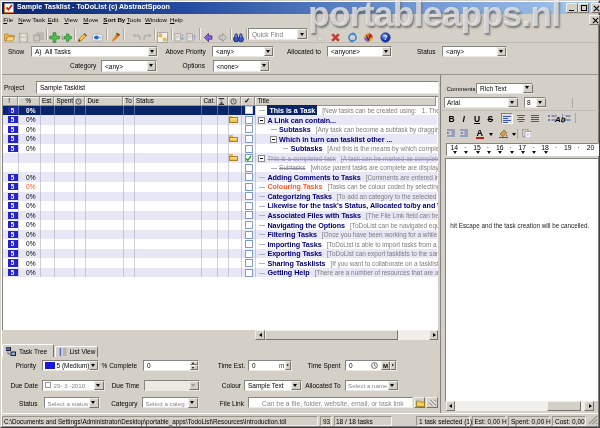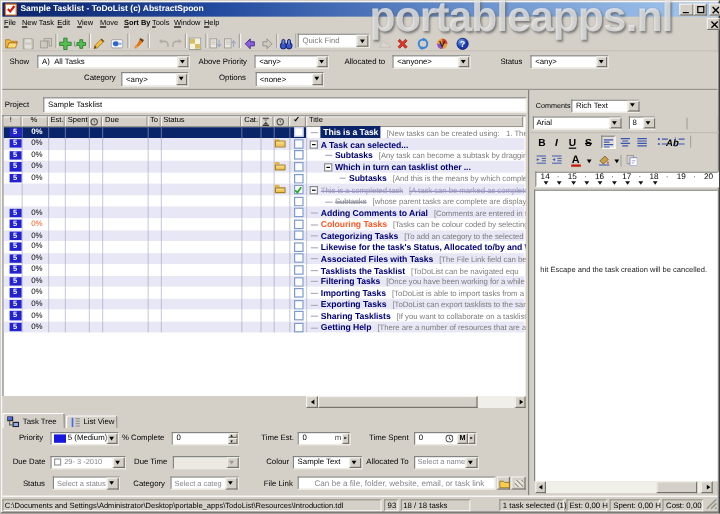--- a/index.html
+++ b/index.html
@@ -258,21 +258,21 @@
       <div class="ab" style="left:237.5px;top:0;width:1px;height:9.55px;background:rgba(160,160,190,0.5);"></div>
       <div class="ab" style="left:252.0px;top:0;width:1px;height:9.55px;background:rgba(160,160,190,0.5);"></div>
       <div class="ab" style="left:4.5px;top:1.1px;width:10px;height:7.2px;background:#2222cf;color:#fff;font-size:6.3px;font-weight:bold;text-align:center;line-height:7.2px;">5</div>
       <div class="ab" style="left:15px;top:1.2px;width:17.5px;height:8px;font-size:6.6px;font-weight:normal;color:#000;text-align:right;line-height:7.5px;">0%</div>
       <div class="ab" style="left:225.8px;top:1.1px;width:4.5px;height:2px;background:#e8b53a;border-radius:1px 1px 0 0;"></div>
       <div class="ab" style="left:225.8px;top:2.3px;width:9px;height:5.6px;background:linear-gradient(#fbe289,#edba45);border:0.5px solid #a8821f;border-radius:0.5px;box-sizing:border-box;"></div>
       <div class="ab" style="left:241.6px;top:0.8px;width:8px;height:8px;background:#fff;border:1px solid #7e9cc8;box-sizing:border-box;"></div>
       <div class="ab" style="left:254.9px;top:1.7px;width:7px;height:7px;background:#fff;border:1px solid #8a8a8a;box-sizing:border-box;">
         <div class="ab" style="left:1px;top:2px;width:3px;height:1px;background:#000;"></div>
       </div>
-      <div class="ab" style="left:264.4px;top:1.4px;height:8px;font-size:7.2px;line-height:7.5px;white-space:nowrap;letter-spacing:-0.05px;"><span style="color:#000073;font-weight:bold;font-size:7.2px;text-decoration:none;">A Task can selected...</span></div>
+      <div class="ab" style="left:264.4px;top:1.4px;height:8px;font-size:7.2px;line-height:7.5px;white-space:nowrap;letter-spacing:-0.05px;"><span style="color:#000073;font-weight:bold;font-size:7.2px;text-decoration:none;">A Link can contain...</span></div>
     </div>
     <div class="ab" style="left:0;top:27.70px;width:434px;height:9.55px;background:#fff;">
       <div class="ab" style="left:15.0px;top:0;width:1px;height:9.55px;background:rgba(160,160,190,0.5);"></div>
       <div class="ab" style="left:36.5px;top:0;width:1px;height:9.55px;background:rgba(160,160,190,0.5);"></div>
       <div class="ab" style="left:51.0px;top:0;width:1px;height:9.55px;background:rgba(160,160,190,0.5);"></div>
       <div class="ab" style="left:70.5px;top:0;width:1px;height:9.55px;background:rgba(160,160,190,0.5);"></div>
       <div class="ab" style="left:82.0px;top:0;width:1px;height:9.55px;background:rgba(160,160,190,0.5);"></div>
       <div class="ab" style="left:119.5px;top:0;width:1px;height:9.55px;background:rgba(160,160,190,0.5);"></div>
       <div class="ab" style="left:130.5px;top:0;width:1px;height:9.55px;background:rgba(160,160,190,0.5);"></div>
       <div class="ab" style="left:198.0px;top:0;width:1px;height:9.55px;background:rgba(160,160,190,0.5);"></div>
@@ -380,21 +380,21 @@
       <div class="ab" style="left:130.5px;top:0;width:1px;height:9.55px;background:rgba(160,160,190,0.5);"></div>
       <div class="ab" style="left:198.0px;top:0;width:1px;height:9.55px;background:rgba(160,160,190,0.5);"></div>
       <div class="ab" style="left:213.5px;top:0;width:1px;height:9.55px;background:rgba(160,160,190,0.5);"></div>
       <div class="ab" style="left:225.0px;top:0;width:1px;height:9.55px;background:rgba(160,160,190,0.5);"></div>
       <div class="ab" style="left:237.5px;top:0;width:1px;height:9.55px;background:rgba(160,160,190,0.5);"></div>
       <div class="ab" style="left:252.0px;top:0;width:1px;height:9.55px;background:rgba(160,160,190,0.5);"></div>
       <div class="ab" style="left:4.5px;top:1.1px;width:10px;height:7.2px;background:#2222cf;color:#fff;font-size:6.3px;font-weight:bold;text-align:center;line-height:7.2px;">5</div>
       <div class="ab" style="left:15px;top:1.2px;width:17.5px;height:8px;font-size:6.6px;font-weight:normal;color:#000;text-align:right;line-height:7.5px;">0%</div>
       <div class="ab" style="left:241.6px;top:0.8px;width:8px;height:8px;background:#fff;border:1px solid #7e9cc8;box-sizing:border-box;"></div>
       <div class="ab" style="left:256.4px;top:4.7px;width:5.5px;height:1px;background:#b0b0c0;"></div>
-      <div class="ab" style="left:264.4px;top:1.4px;height:8px;font-size:7.2px;line-height:7.5px;white-space:nowrap;letter-spacing:-0.05px;"><span style="color:#000073;font-weight:bold;font-size:7.2px;text-decoration:none;">Adding Comments to Arial</span><span style="color:#7d7d7d;font-weight:normal;font-size:6.5px;text-decoration:none;padding-left:5px;">[Comments are entered in t</span></div>
+      <div class="ab" style="left:264.4px;top:1.4px;height:8px;font-size:7.2px;line-height:7.5px;white-space:nowrap;letter-spacing:-0.05px;"><span style="color:#000073;font-weight:bold;font-size:7.2px;text-decoration:none;">Adding Comments to Tasks</span><span style="color:#7d7d7d;font-weight:normal;font-size:6.5px;text-decoration:none;padding-left:5px;">[Comments are entered in t</span></div>
     </div>
     <div class="ab" style="left:0;top:85.00px;width:434px;height:9.55px;background:#fff;">
       <div class="ab" style="left:15.0px;top:0;width:1px;height:9.55px;background:rgba(160,160,190,0.5);"></div>
       <div class="ab" style="left:36.5px;top:0;width:1px;height:9.55px;background:rgba(160,160,190,0.5);"></div>
       <div class="ab" style="left:51.0px;top:0;width:1px;height:9.55px;background:rgba(160,160,190,0.5);"></div>
       <div class="ab" style="left:70.5px;top:0;width:1px;height:9.55px;background:rgba(160,160,190,0.5);"></div>
       <div class="ab" style="left:82.0px;top:0;width:1px;height:9.55px;background:rgba(160,160,190,0.5);"></div>
       <div class="ab" style="left:119.5px;top:0;width:1px;height:9.55px;background:rgba(160,160,190,0.5);"></div>
       <div class="ab" style="left:130.5px;top:0;width:1px;height:9.55px;background:rgba(160,160,190,0.5);"></div>
       <div class="ab" style="left:198.0px;top:0;width:1px;height:9.55px;background:rgba(160,160,190,0.5);"></div>
@@ -475,21 +475,21 @@
       <div class="ab" style="left:130.5px;top:0;width:1px;height:9.55px;background:rgba(160,160,190,0.5);"></div>
       <div class="ab" style="left:198.0px;top:0;width:1px;height:9.55px;background:rgba(160,160,190,0.5);"></div>
       <div class="ab" style="left:213.5px;top:0;width:1px;height:9.55px;background:rgba(160,160,190,0.5);"></div>
       <div class="ab" style="left:225.0px;top:0;width:1px;height:9.55px;background:rgba(160,160,190,0.5);"></div>
       <div class="ab" style="left:237.5px;top:0;width:1px;height:9.55px;background:rgba(160,160,190,0.5);"></div>
       <div class="ab" style="left:252.0px;top:0;width:1px;height:9.55px;background:rgba(160,160,190,0.5);"></div>
       <div class="ab" style="left:4.5px;top:1.1px;width:10px;height:7.2px;background:#2222cf;color:#fff;font-size:6.3px;font-weight:bold;text-align:center;line-height:7.2px;">5</div>
       <div class="ab" style="left:15px;top:1.2px;width:17.5px;height:8px;font-size:6.6px;font-weight:normal;color:#000;text-align:right;line-height:7.5px;">0%</div>
       <div class="ab" style="left:241.6px;top:0.8px;width:8px;height:8px;background:#fff;border:1px solid #7e9cc8;box-sizing:border-box;"></div>
       <div class="ab" style="left:256.4px;top:4.7px;width:5.5px;height:1px;background:#b0b0c0;"></div>
-      <div class="ab" style="left:264.4px;top:1.4px;height:8px;font-size:7.2px;line-height:7.5px;white-space:nowrap;letter-spacing:-0.05px;"><span style="color:#000073;font-weight:bold;font-size:7.2px;text-decoration:none;">Tasklists the Tasklist</span><span style="color:#7d7d7d;font-weight:normal;font-size:6.5px;text-decoration:none;padding-left:5px;">[ToDoList can be navigated equ</span></div>
+      <div class="ab" style="left:264.4px;top:1.4px;height:8px;font-size:7.2px;line-height:7.5px;white-space:nowrap;letter-spacing:-0.05px;"><span style="color:#000073;font-weight:bold;font-size:7.2px;text-decoration:none;">Navigating the Options</span><span style="color:#7d7d7d;font-weight:normal;font-size:6.5px;text-decoration:none;padding-left:5px;">[ToDoList can be navigated equ</span></div>
     </div>
     <div class="ab" style="left:0;top:132.75px;width:434px;height:9.55px;background:#e7e7f6;">
       <div class="ab" style="left:15.0px;top:0;width:1px;height:9.55px;background:rgba(160,160,190,0.5);"></div>
       <div class="ab" style="left:36.5px;top:0;width:1px;height:9.55px;background:rgba(160,160,190,0.5);"></div>
       <div class="ab" style="left:51.0px;top:0;width:1px;height:9.55px;background:rgba(160,160,190,0.5);"></div>
       <div class="ab" style="left:70.5px;top:0;width:1px;height:9.55px;background:rgba(160,160,190,0.5);"></div>
       <div class="ab" style="left:82.0px;top:0;width:1px;height:9.55px;background:rgba(160,160,190,0.5);"></div>
       <div class="ab" style="left:119.5px;top:0;width:1px;height:9.55px;background:rgba(160,160,190,0.5);"></div>
       <div class="ab" style="left:130.5px;top:0;width:1px;height:9.55px;background:rgba(160,160,190,0.5);"></div>
       <div class="ab" style="left:198.0px;top:0;width:1px;height:9.55px;background:rgba(160,160,190,0.5);"></div>

